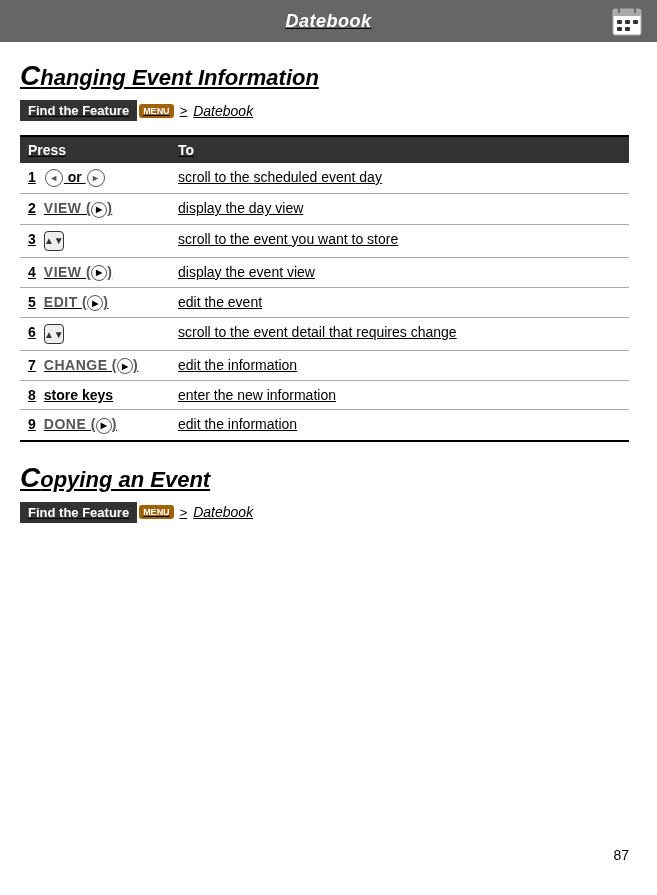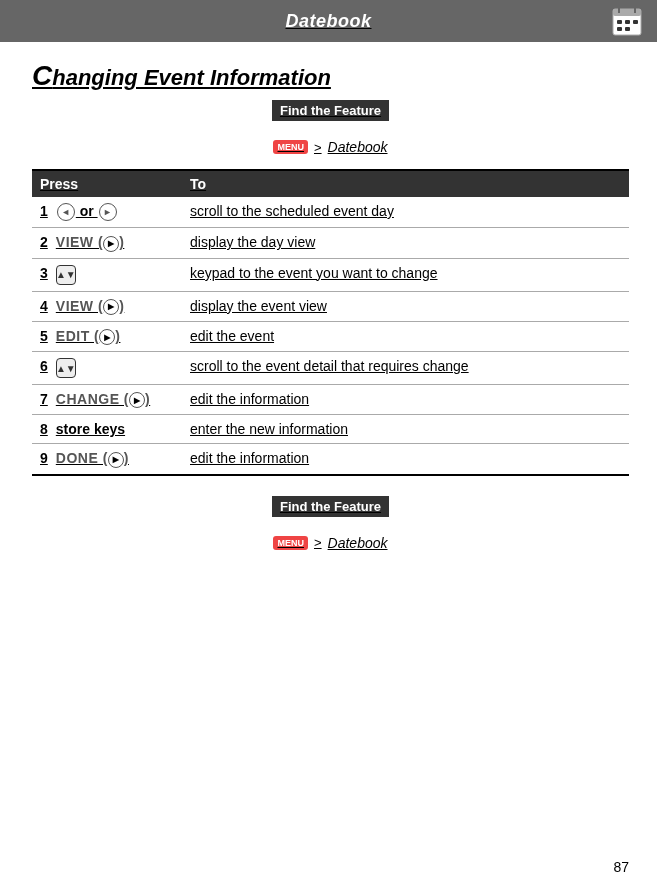--- a/index.html
+++ b/index.html
@@ -34,21 +34,21 @@
       position: absolute;
       right: 12px;
       top: 50%;
       transform: translateY(-50%);
       width: 36px;
       height: 36px;
     }
 
     
     .page-content {
-      padding: 18px 28px 18px 32px;
+      padding: 18px 28px 18px 20px;
     }
 
     
     .section-title {
       font-size: 22px;
       font-weight: bold;
       font-style: italic;
       margin-bottom: 8px;
       color: #000;
     }
@@ -62,39 +62,38 @@
       font-size: 14px;
       margin-bottom: 14px;
       color: #000;
     }
 
     
     .find-feature {
       display: flex;
       align-items: center;
       margin-bottom: 14px;
-      gap: 18px;
-      flex-direction: column;
+      gap: 2px;
     }
     .find-feature-label {
       background: #333333;
       color: #ffffff;
       font-weight: bold;
       font-size: 13px;
       padding: 3px 8px;
       white-space: nowrap;
     }
     .find-feature-path {
       display: flex;
       align-items: center;
       gap: 6px;
       font-size: 13px;
     }
     .menu-icon-box {
-      background: #ef4444;
+      background: #a16207;
       color: #fff;
       font-size: 9px;
       font-weight: bold;
       padding: 2px 4px;
       border-radius: 3px;
       white-space: nowrap;
     }
     .find-feature-path-text {
       font-style: italic;
       font-size: 14px;
@@ -193,21 +192,21 @@
     .btn-label {
       font-size: 14px;
       color: #555555;
       font-family: Arial, sans-serif;
       letter-spacing: 0.5px;
     }
 
     
     .page-number {
       position: absolute;
-      bottom: 20px;
+      bottom: 32px;
       right: 28px;
       font-size: 14px;
       color: #000;
     }
 
     .page-wrapper {
       position: relative;
       min-height: 895px;
       text-decoration: underline;
     }
@@ -281,21 +280,21 @@
               </td>
               <td>display the day view</td>
             </tr>
             <tr>
               <td>
                 <div class="press-cell">
                   <span class="row-num">3</span>
                   <span><span class="scroll-icon">▲▼</span></span>
                 </div>
               </td>
-              <td>keypad to the event you want to change</td>
+              <td>scroll to the event you want to store</td>
             </tr>
             <tr>
               <td>
                 <div class="press-cell">
                   <span class="row-num">4</span>
                   <span><span class="btn-label">VIEW (</span><span><span class="soft-key">▶</span></span><span class="btn-label">)</span></span>
                 </div>
               </td>
               <td>display the event view</td>
             </tr>
@@ -342,20 +341,23 @@
                   <span><span class="btn-label">DONE (</span><span><span class="soft-key">▶</span></span><span class="btn-label">)</span></span>
                 </div>
               </td>
               <td>edit the information</td>
             </tr>
           </tbody>
       </table>
     </div>
 
     <div class="section2 section-gap">
+      <div class="section-title">
+        <span class="drop-cap">C</span><span>opying an Event</span>
+      </div>
 
       <div class="find-feature">
         <span class="find-feature-label">Find the Feature</span>
         <div class="find-feature-path">
           <span class="menu-icon-box">MENU</span>
           <span>&gt;</span>
           <span class="find-feature-path-text">Datebook</span>
         </div>
       </div>
     </div>

